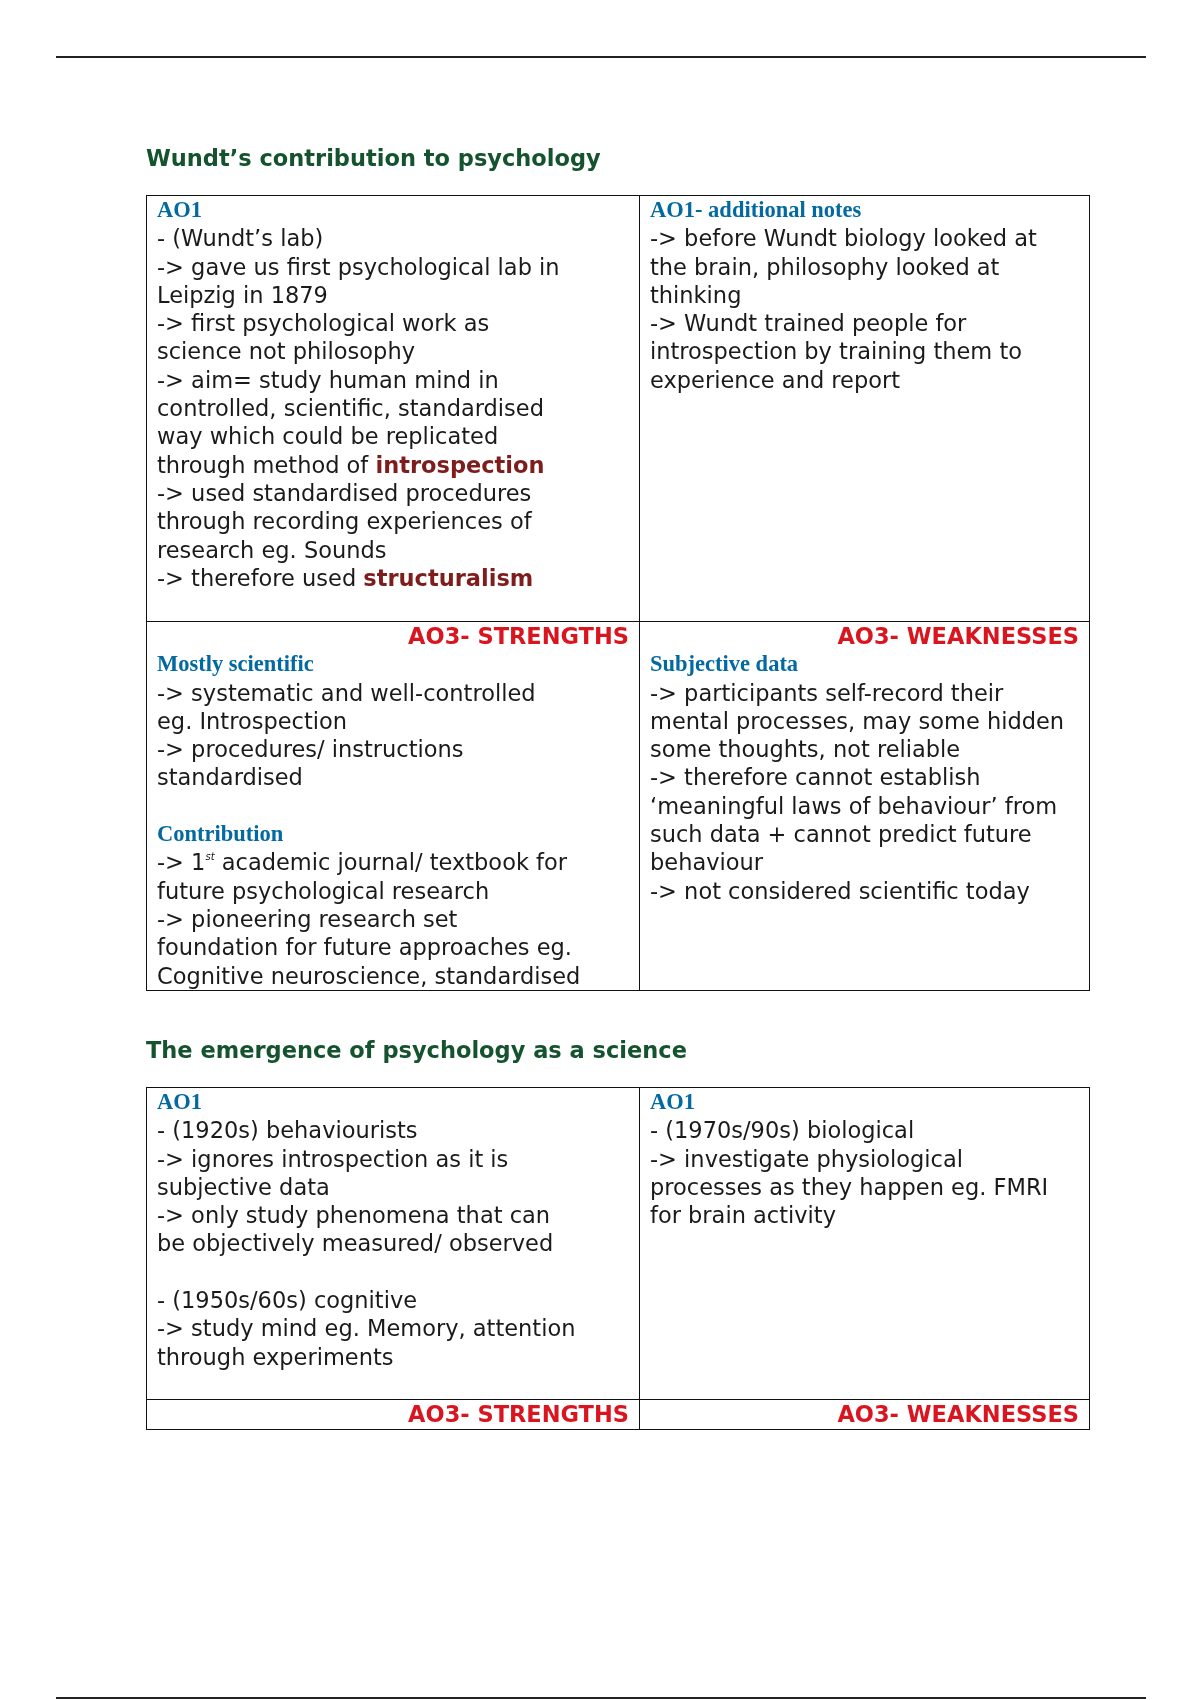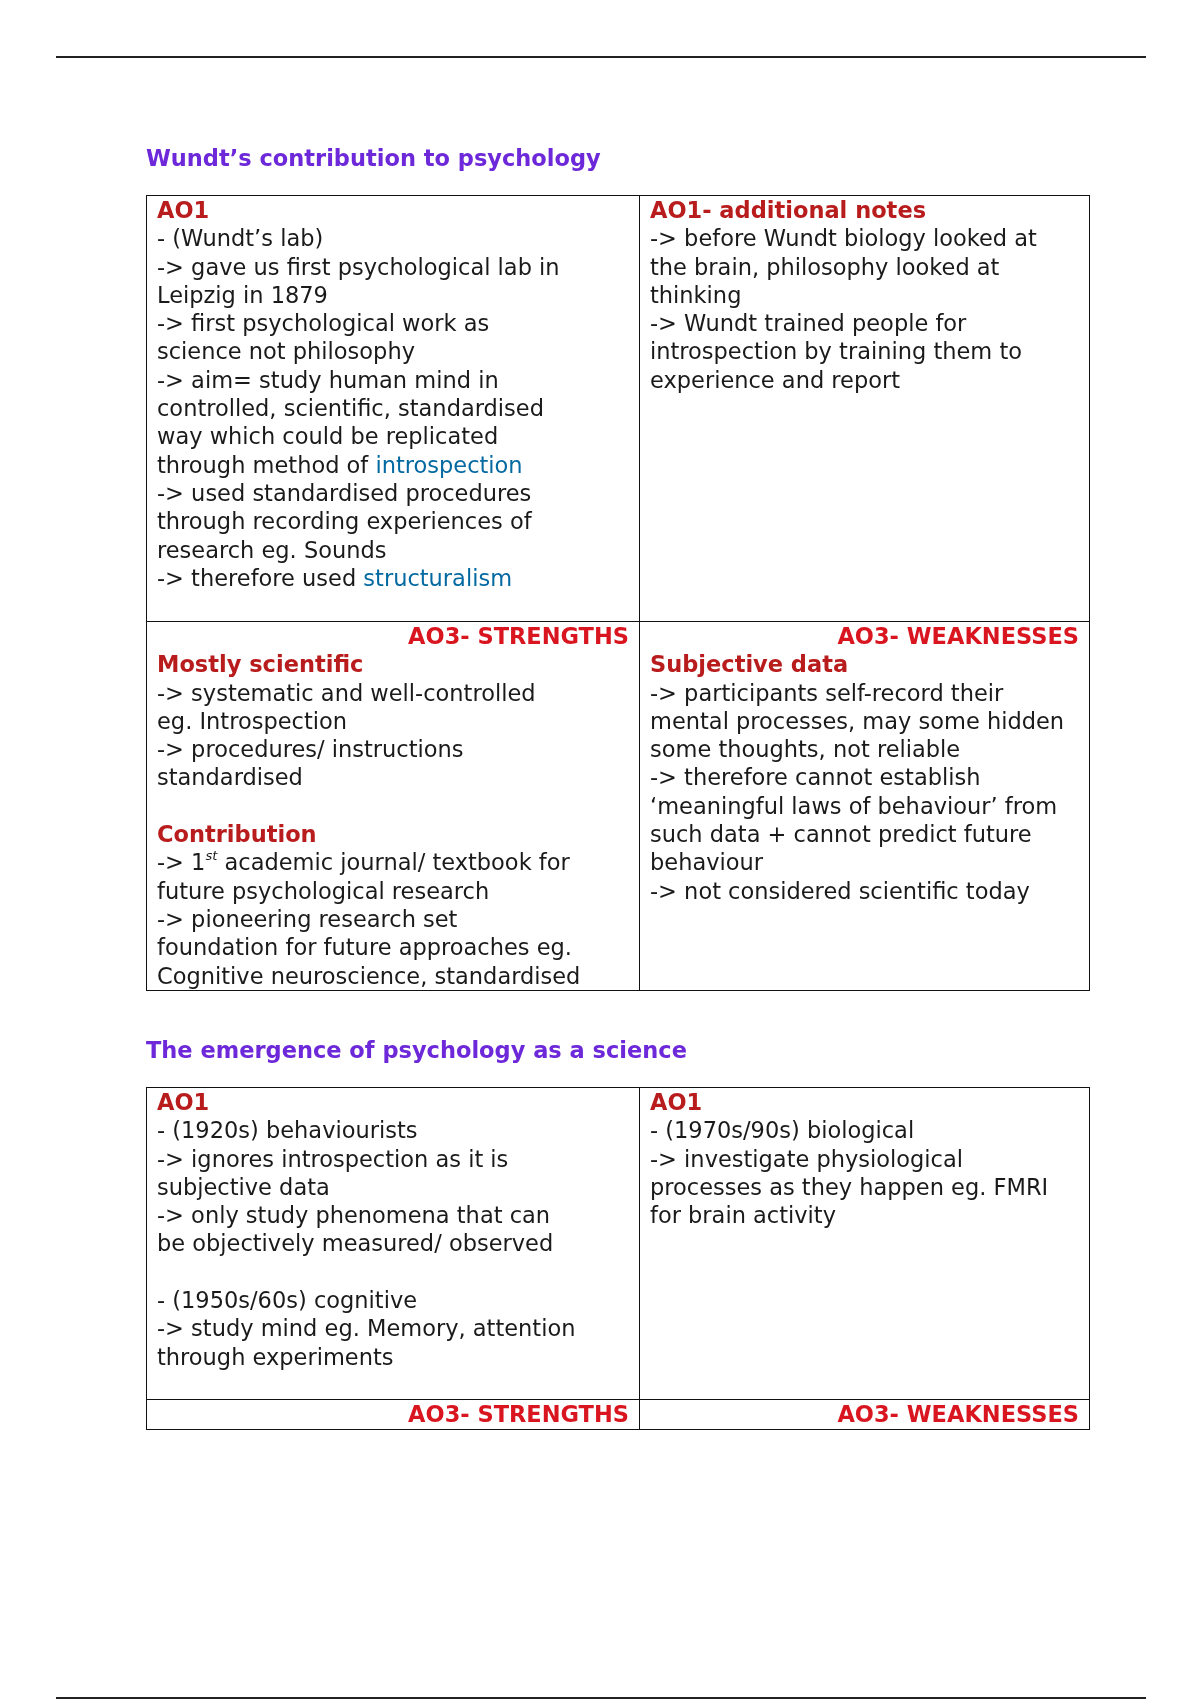--- a/index.html
+++ b/index.html
@@ -1,29 +1,29 @@
 <!DOCTYPE html>
 <html><head>
 <meta charset="utf-8">
 <style>
   html, body { margin: 0; padding: 0; background: #fff; }
   body { width: 1200px; height: 1700px; position: relative; font-family: "DejaVu Sans", sans-serif; color: #1a1a1a; overflow: hidden; }
   .rule { position: absolute; left: 56px; width: 1090px; height: 2px; background: #222; }
   .rule.top { top: 56px; }
   .rule.bottom { top: 1697px; }
-  .section-title { position: absolute; left: 146px; font-weight: bold; font-size: 22.5px; color: #6d28d9; white-space: nowrap; }
+  .section-title { position: absolute; left: 146px; font-weight: bold; font-size: 22.5px; color: #14532d; white-space: nowrap; }
   table.notes { position: absolute; left: 146px; width: 944px; border-collapse: collapse; table-layout: fixed; }
   table.notes td { border: 1.5px solid #111; vertical-align: top; padding: 0 10px; font-size: 22.5px; line-height: 28.3px; color: #1a1a1a; }
   table.notes td.l { width: 472px; }
-  .h { font-weight: bold; color: #b91c1c; }
+  .h { font-weight: bold; color: #0369a1; font-family: Liberation Serif, serif; }
   .red { font-weight: bold; color: #d9151f; text-align: right; }
   .line { display: block; white-space: pre; }
   .line.blank { height: 28.3px; }
-  b { font-weight: normal; color: #0369a1; }
-  sup { font-size: 13px; vertical-align: 10px; line-height: 0; font-style: italic; }
+  b { font-weight: bold; color: #7f1d1d; }
+  sup { font-size: 10px; vertical-align: 10px; line-height: 0; font-style: italic; }
 </style>
 </head>
 <body>
 
 <div class="rule top"></div>
 
 <div class="section-title" style="top:145px;">Wundt’s contribution to psychology</div>
 
 <table class="notes" style="top:195px;">
   <tbody>

